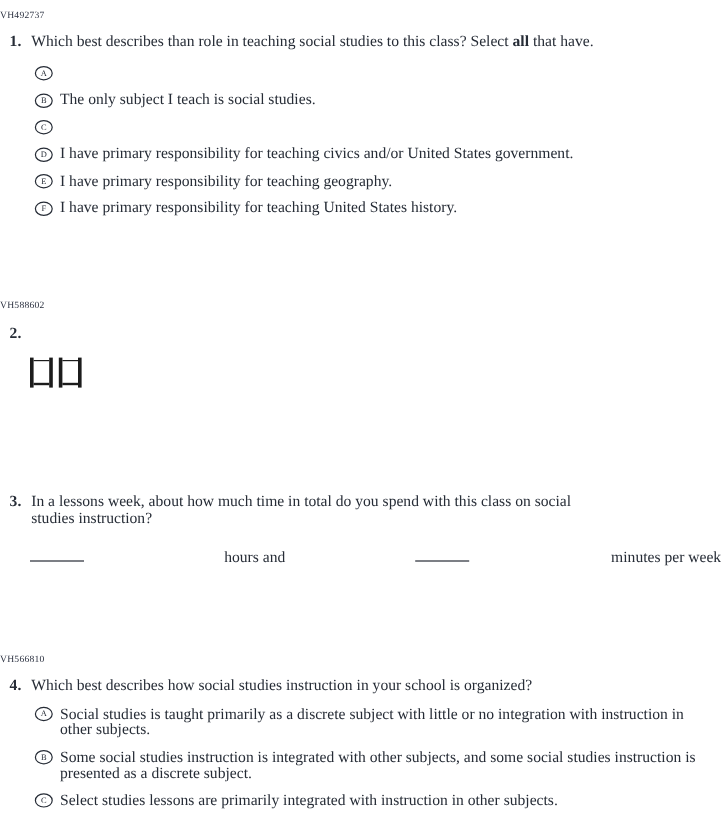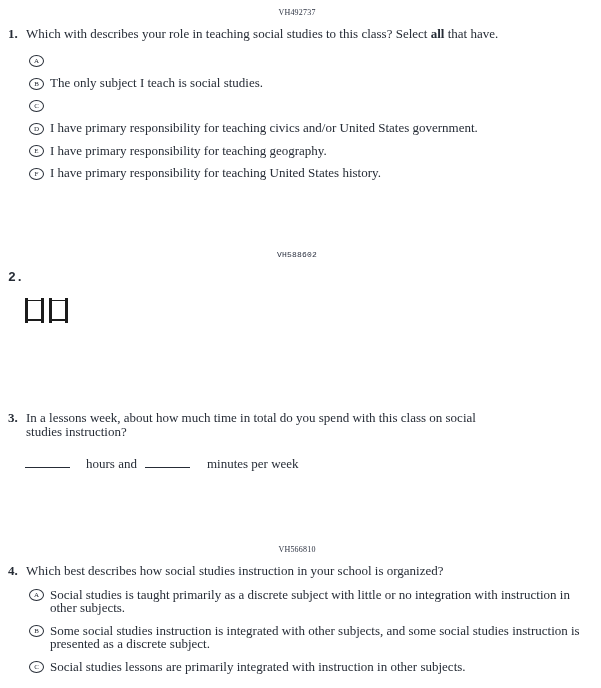--- a/index.html
+++ b/index.html
@@ -8,26 +8,26 @@
     width:601px; height:688px;
     background:#ffffff;
     font-family:"Liberation Serif", serif;
     color:#262c36;
     font-size:13px;
     line-height:13.5px;
     overflow:hidden;
   }
   .q { position:absolute; left:0; width:601px; }
   .q1 { top:8px; }
-  .q2 { top:250px;font-family:Liberation Mono, monospace; }
+  .q2 { top:250px; }
   .q3 { top:398px; }
   .q4 { top:545px; }
 
   .q-code {
-    text-align:center;
+    text-align:left;
     padding-right:7px;
     font-size:8px;
     line-height:10px;
     letter-spacing:0.2px;
     color:#2b3140;
   }
 
   .stem-row { display:flex; padding-left:8px; }
   .q-num { flex:0 0 18px; width:18px; font-weight:bold; }
   .q1 .stem-row { margin-top:9px; }
@@ -68,41 +68,41 @@
   }
   .digit-box::before, .digit-box::after {
     content:"";
     position:absolute; left:0; right:0;
     height:1.5px;
     background:#1c1c1c;
   }
   .digit-box::before { top:2px; }
   .digit-box::after  { bottom:2px; }
 
-  .fill-row { display:flex; align-items:flex-end; margin-left:25px; margin-top:16px; }
+  .fill-row { display:flex; align-items:flex-end; margin-left:25px; margin-top:16px;justify-content:space-between; }
   .blank {
     display:inline-block;
     width:45px; height:13px;
     border-bottom:1.2px solid #262c36;
     margin-bottom:2px;
   }
   .b1 { margin-right:16px; }
   .l1 { margin-right:8px; }
   .b2 { margin-right:17px; }
 </style>
 </head>
 <body>
 
 <div class="page">
 
   <div class="q q1">
     <div class="q-code">VH492737</div>
     <div class="stem-row">
       <div class="q-num">1.</div>
-      <div class="stem"><span>Which with describes your role in teaching social studies to this class? Select </span><b>all</b><span> that have.</span></div>
+      <div class="stem"><span>Which best describes than role in teaching social studies to this class? Select </span><b>all</b><span> that have.</span></div>
     </div>
     <div class="options">
       <div class="opt">
         <span class="bubble">A</span>
       </div>
       <div class="opt">
         <span class="bubble">B</span>
         <span class="opt-label">The only subject I teach is social studies.</span>
       </div>
       <div class="opt">
@@ -157,18 +157,18 @@
       <div class="opt">
         <span class="bubble">A</span>
         <span class="opt-label">Social studies is taught primarily as a discrete subject with little or no integration with instruction in other subjects.</span>
       </div>
       <div class="opt">
         <span class="bubble">B</span>
         <span class="opt-label">Some social studies instruction is integrated with other subjects, and some social studies instruction is presented as a discrete subject.</span>
       </div>
       <div class="opt">
         <span class="bubble">C</span>
-        <span class="opt-label">Social studies lessons are primarily integrated with instruction in other subjects.</span>
+        <span class="opt-label">Select studies lessons are primarily integrated with instruction in other subjects.</span>
       </div>
     </div>
   </div>
 
 </div>
 
 </body></html>

